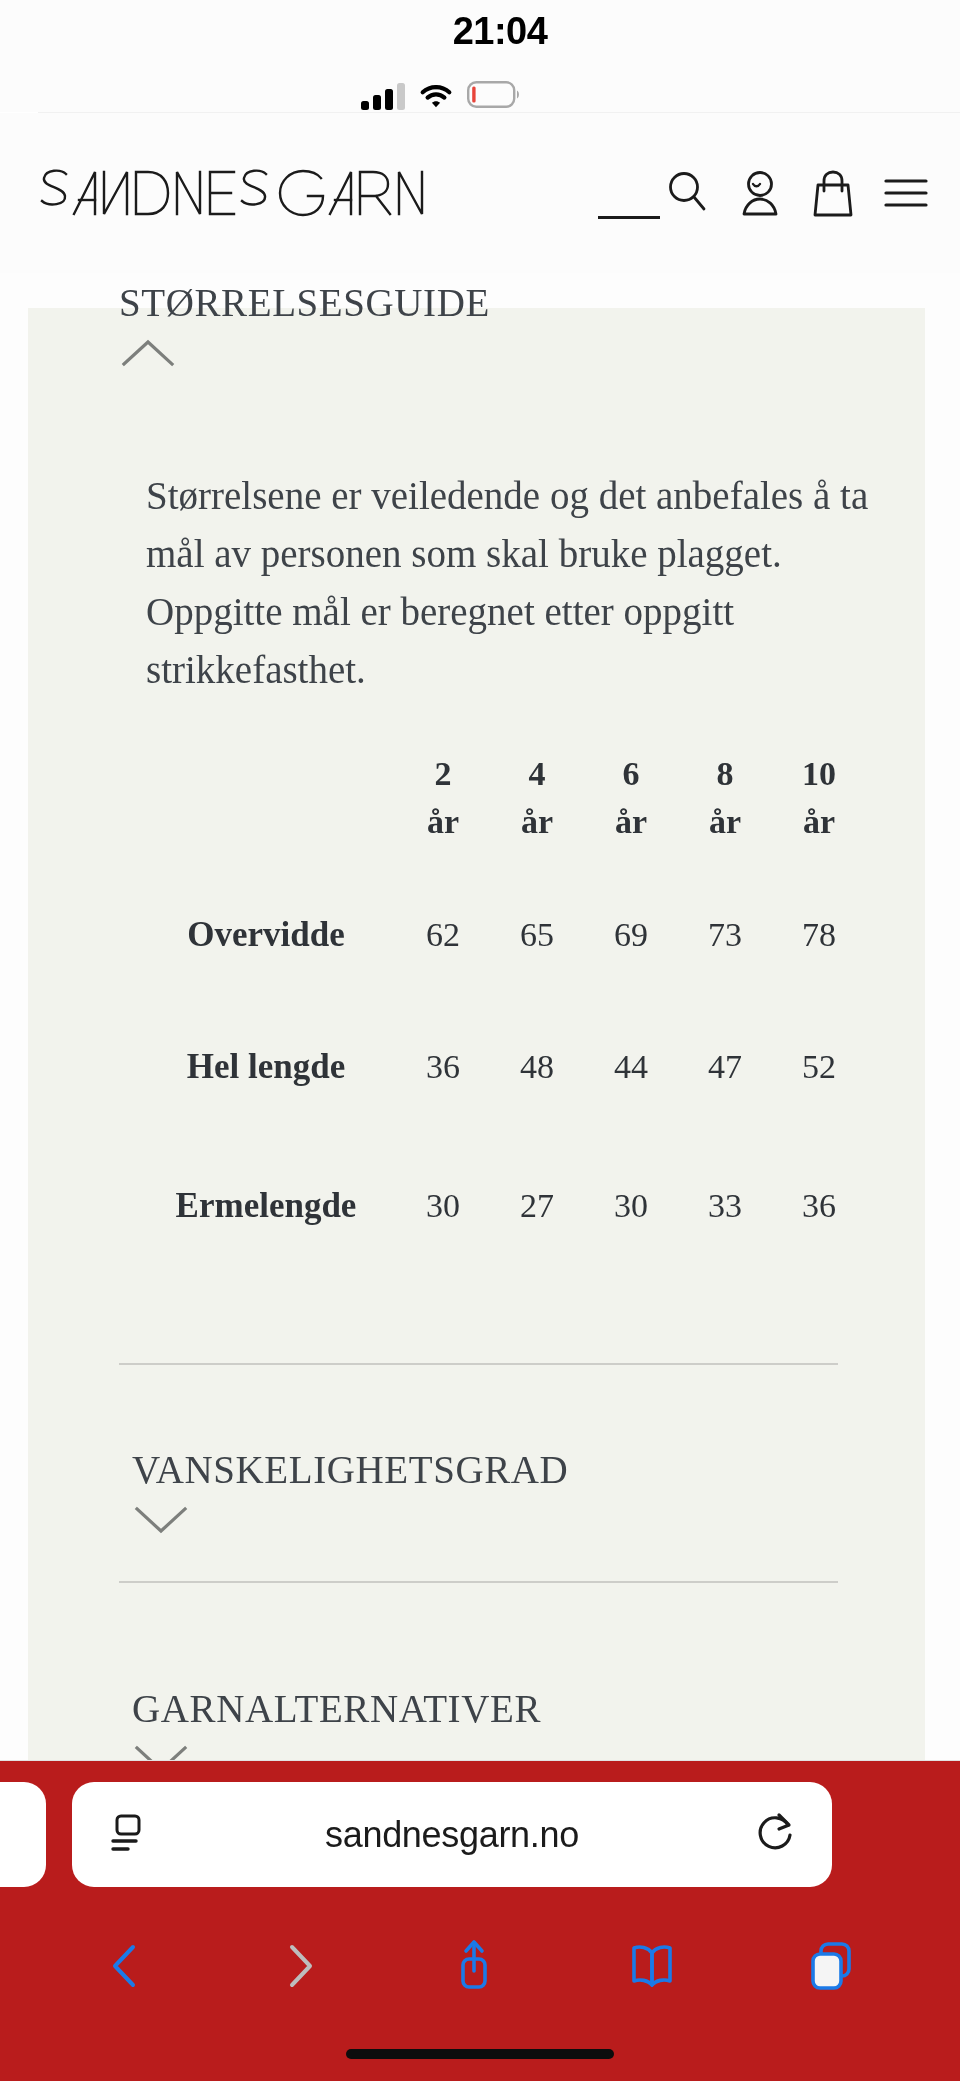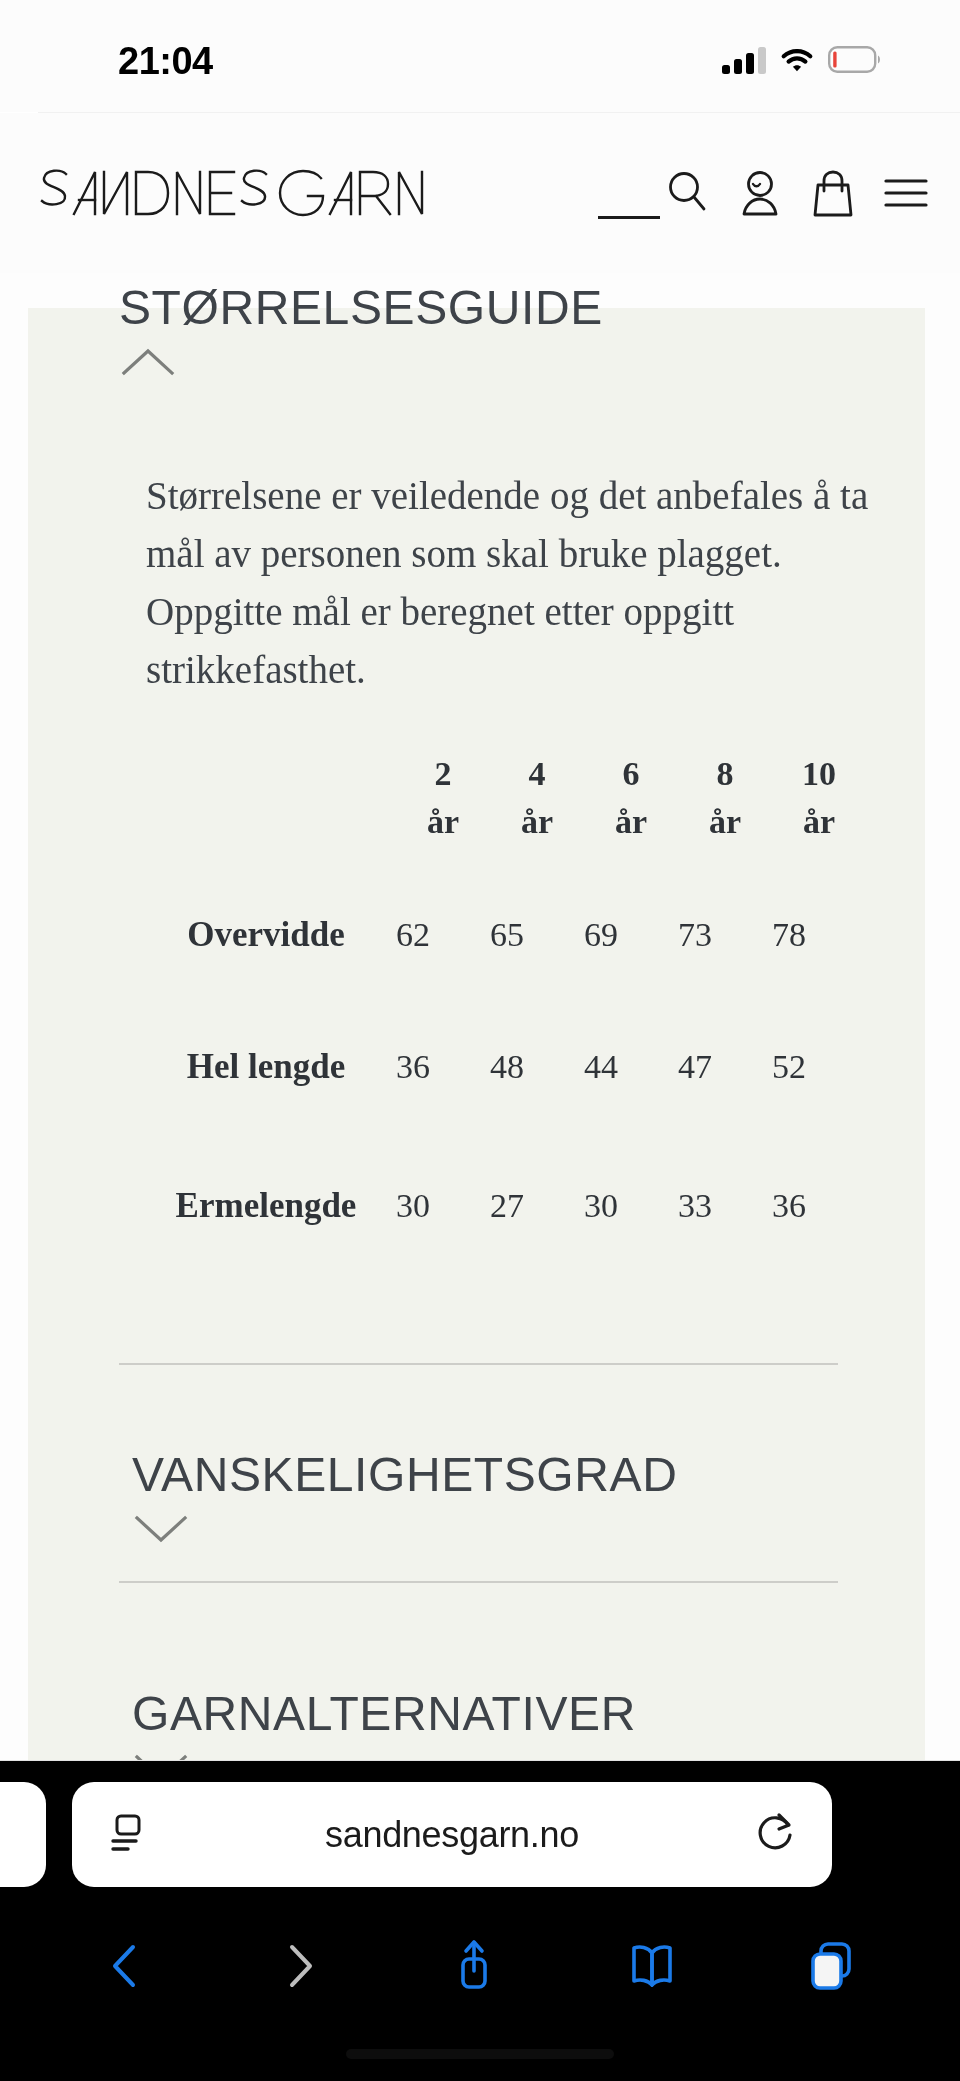--- a/index.html
+++ b/index.html
@@ -20,20 +20,21 @@
   .status-bar {
     position: absolute;
     top: 0; left: 0;
     width: 960px;
     height: 112px;
     background: #fcfcfc;
     display: flex;
     align-items: center;
     justify-content: space-between;
     padding: 0 78px 0 0;
+    flex-direction: column;
   }
   .status-time {
     font-size: 38px;
     font-weight: bold;
     color: #000;
     letter-spacing: -0.5px;
     margin-left: 118px;
     margin-top: 10px;
   }
   .status-icons {
@@ -142,22 +143,22 @@
     left: 28px;
     width: 897px;
     min-height: 1460px;
     background: #f2f3ed;
   }
 
   .section-head {
     padding: 0 0 0 91px;
   }
   .section-title {
-    font-family: Liberation Sans, sans-serif;
-    font-size: 48px;
+    font-family: Liberation Serif, serif;
+    font-size: 39px;
     font-weight: 400;
     letter-spacing: 0.6px;
     color: #3e4349;
     line-height: 1.05;
     white-space: nowrap;
   }
   .chev {
     margin-top: 12px;
     width: 58px;
     height: 34px;
@@ -206,20 +207,21 @@
   .size-table thead th span { display: block; }
 
   .size-table tbody th {
     text-align: center;
     font-size: 35px;
     font-weight: bold;
     white-space: nowrap;
     padding-right: 10px;
   }
   .size-table tbody td {
+    text-align: center;
     font-size: 34px;
     font-weight: 400;
   }
   .size-table tbody tr { height: 139px; }
   .size-table tbody tr:first-child { height: 125px; }
 
   
   .divider {
     position: absolute;
     left: 91px;
@@ -228,21 +230,21 @@
     background: #cdcdc9;
   }
   .acc-collapsed { position: absolute; left: 13px; width: 100%; }
 
   
   .safari-bar {
     position: absolute;
     bottom: 0; left: 0;
     width: 960px;
     height: 321px;
-    background: #000000;
+    background: #b91c1c;
     border-top: 1px solid #e2e2e2;
   }
   .tab-strip {
     position: absolute;
     top: 21px; left: -62px;
     width: 960px;
     height: 105px;
   }
   .tab-peek {
     position: absolute;

